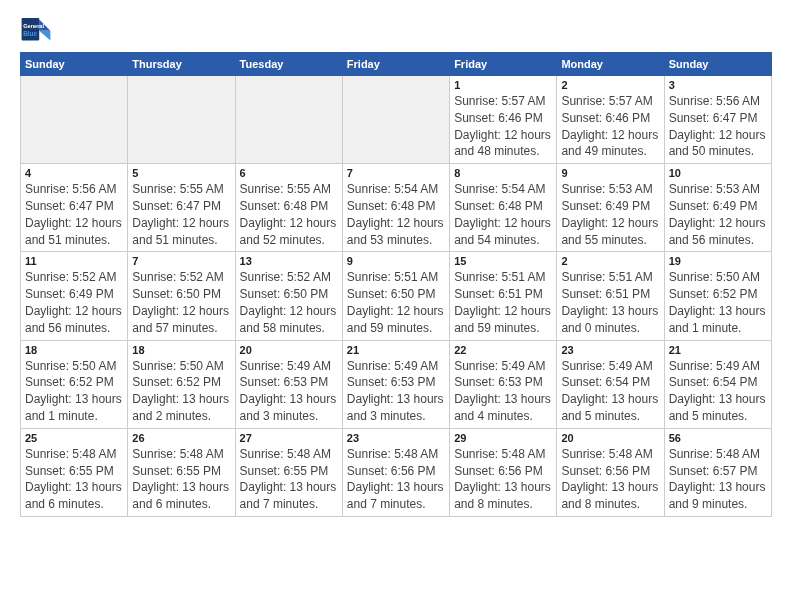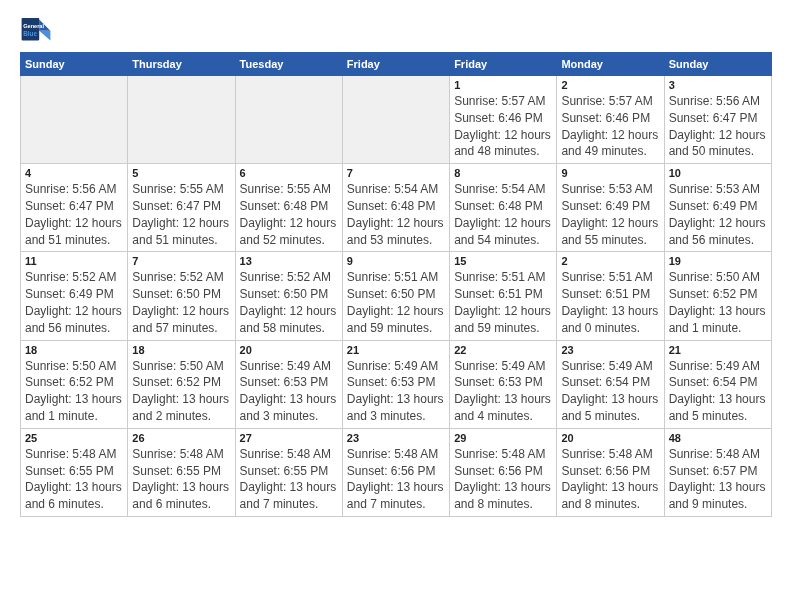--- a/index.html
+++ b/index.html
@@ -341,21 +341,21 @@
 and 8 minutes.</div>
           </td>
           <td>
             <span class="day-number">20</span>
             <div class="day-info" style="white-space: pre-line;">Sunrise: 5:48 AM
 Sunset: 6:56 PM
 Daylight: 13 hours
 and 8 minutes.</div>
           </td>
           <td>
-            <span class="day-number">48</span>
+            <span class="day-number">56</span>
             <div class="day-info" style="white-space: pre-line;">Sunrise: 5:48 AM
 Sunset: 6:57 PM
 Daylight: 13 hours
 and 9 minutes.</div>
           </td>
         </tr>
       </tbody>
   </table>
 </div>
 

